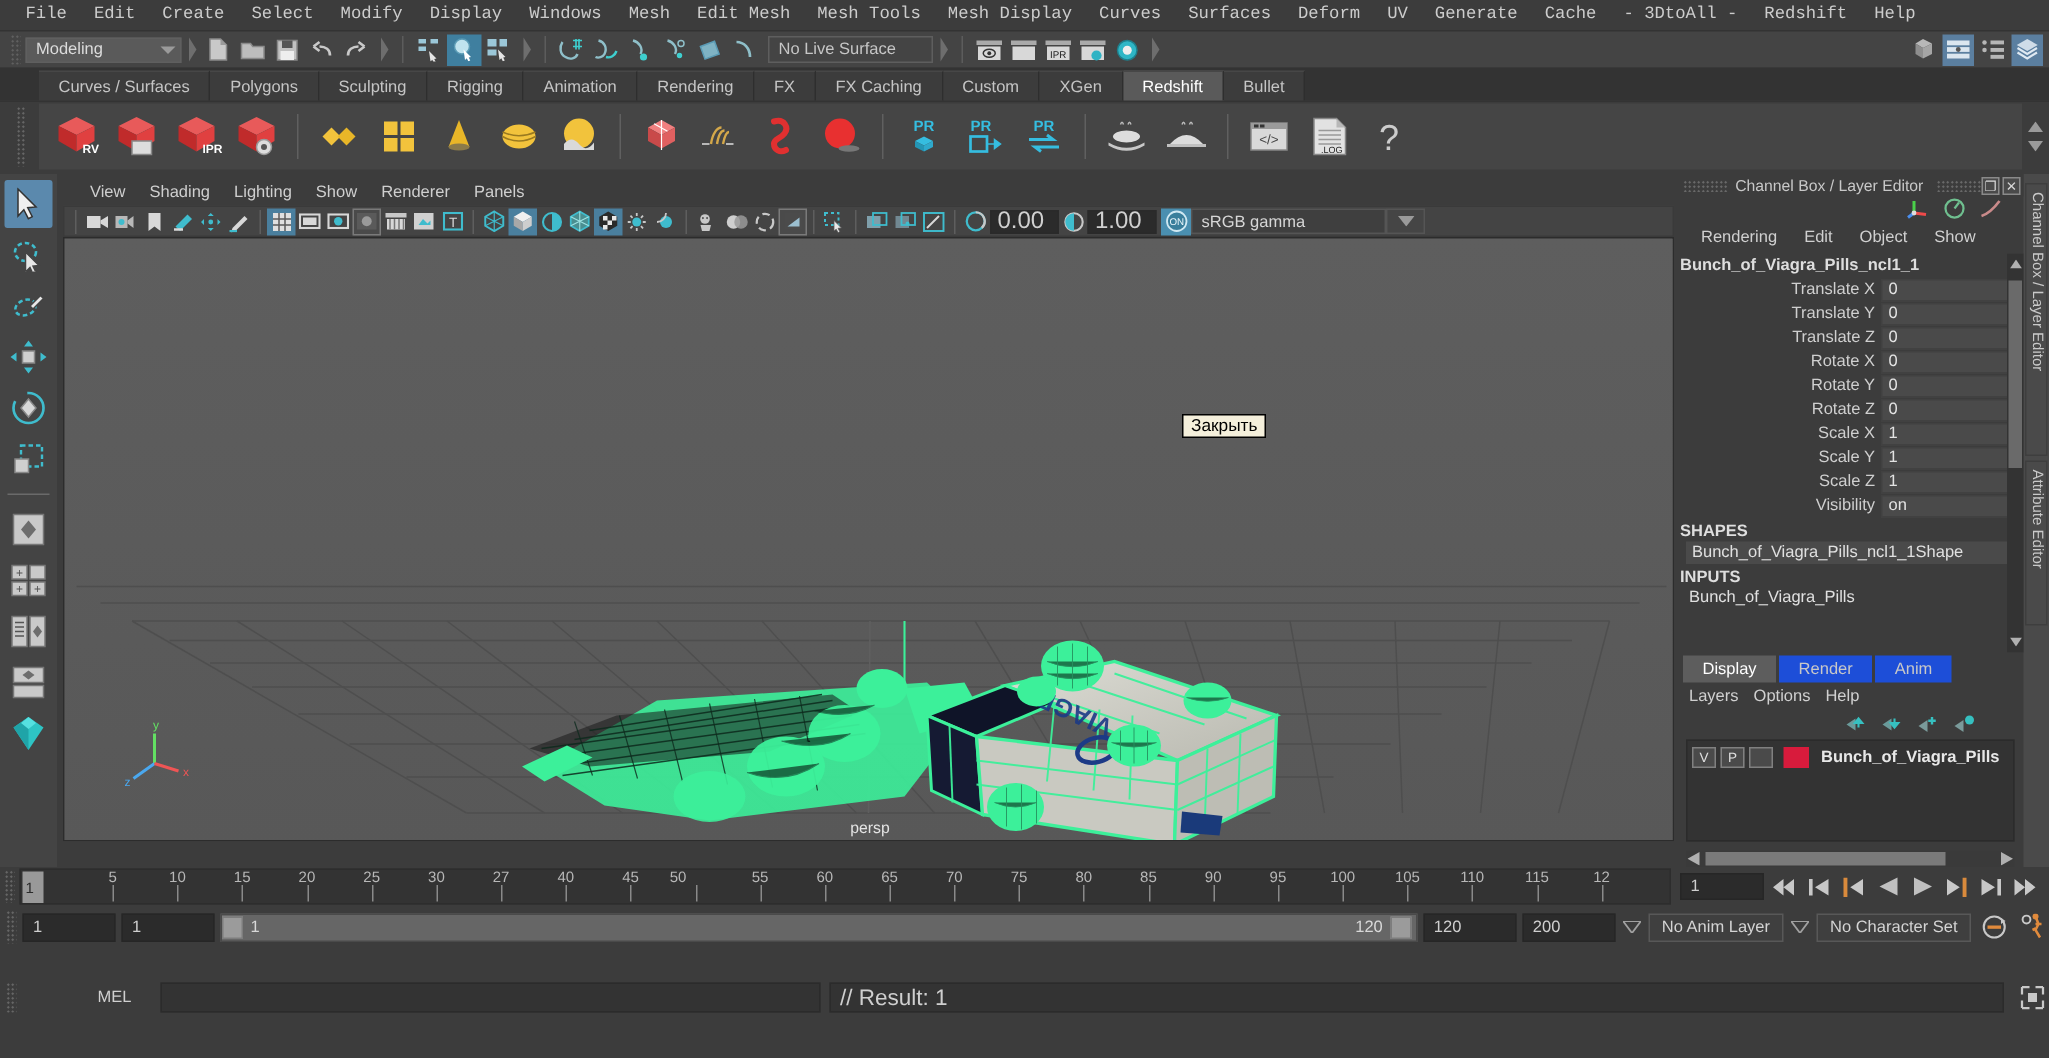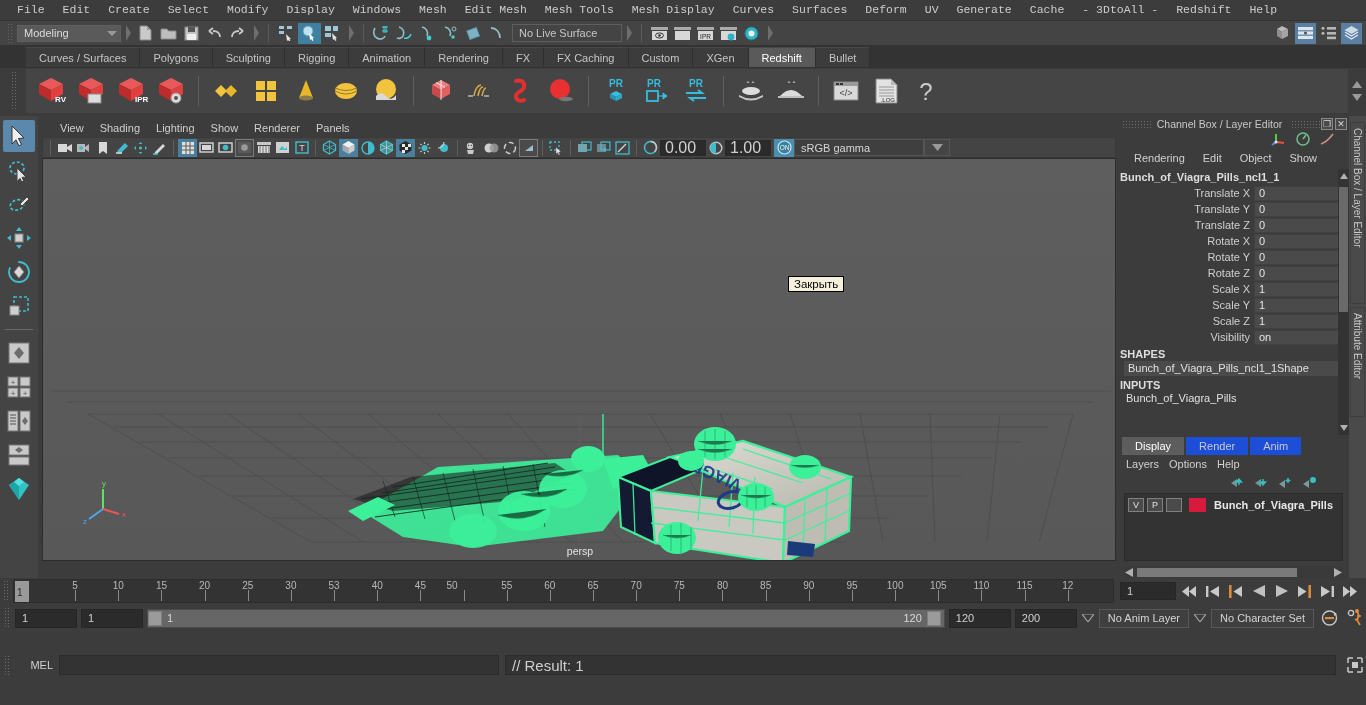--- a/index.html
+++ b/index.html
@@ -134,21 +134,21 @@
   .rg-track{flex:1;height:19px;background:#666;border:1px solid #4a4a4a;position:relative;display:flex;align-items:center;}
   .rg-handle{width:14px;height:15px;background:#9b9b9b;border:1px solid #7d7d7d;}
   .rg-lbl{font-size:11px;color:#d8d8d8;margin-left:5px;}
   .drop-arrow{width:14px;height:19px;display:flex;align-items:center;justify-content:center;}
   .combo{height:19px;background:#3f3f3f;border:1px solid #585858;color:#d4d4d4;font-size:11px;
          display:flex;align-items:center;padding:0 8px;}
 
   
   .cmdline{position:absolute;top:652px;left:0;width:1366px;height:26px;background:#3c3c3c;display:flex;align-items:center;gap:6px;padding-left:4px;}
   .cmd-grip{width:7px;height:20px;background-image:radial-gradient(#6a6a6a 35%,transparent 36%);background-size:3px 3px;}
-  .mel-lbl{font-size:11px;color:#d0d0d0;width:36px;text-align:right;}
+  .mel-lbl{font-size:11px;color:#d0d0d0;width:36px;text-align:left;margin-left:48px;}
   .cmd-in{width:440px;height:20px;background:#333;border:1px solid #2b2b2b;}
   .cmd-res{flex:1;height:20px;background:#333;border:1px solid #2b2b2b;color:#cfcfcf;font-size:15px;
            display:flex;align-items:center;padding-left:6px;margin-right:2px;}
   .cmd-ic{width:22px;height:20px;display:flex;align-items:center;justify-content:center;}
 
   
   .helpline{position:absolute;top:682px;left:0;width:1366px;height:23px;background:#3c3c3c;display:flex;align-items:center;}
   .hl-grip{width:7px;height:18px;background-image:radial-gradient(#6a6a6a 35%,transparent 36%);background-size:3px 3px;margin-left:3px;}
   .hl-txt{font-size:11px;color:#c5c5c5;margin-left:14px;}
 
@@ -1175,21 +1175,21 @@
           <div class="ticklbl" style="left: 104.311px;">10</div>
           <div class="tick" style="left: 147.467px;"></div>
           <div class="ticklbl" style="left: 147.467px;">15</div>
           <div class="tick" style="left: 190.623px;"></div>
           <div class="ticklbl" style="left: 190.623px;">20</div>
           <div class="tick" style="left: 233.779px;"></div>
           <div class="ticklbl" style="left: 233.779px;">25</div>
           <div class="tick" style="left: 276.934px;"></div>
           <div class="ticklbl" style="left: 276.934px;">30</div>
           <div class="tick" style="left: 320.09px;"></div>
-          <div class="ticklbl" style="left: 320.09px;">53</div>
+          <div class="ticklbl" style="left: 320.09px;">27</div>
           <div class="tick" style="left: 363.246px;"></div>
           <div class="ticklbl" style="left: 363.246px;">40</div>
           <div class="tick" style="left: 406.402px;"></div>
           <div class="ticklbl" style="left: 406.402px;">45</div>
           <div class="tick" style="left: 449.557px;"></div>
           <div class="ticklbl" style="left: 438px;">50</div>
           <div class="tick" style="left: 492.713px;"></div>
           <div class="ticklbl" style="left: 492.713px;">55</div>
           <div class="tick" style="left: 535.869px;"></div>
           <div class="ticklbl" style="left: 535.869px;">60</div>

